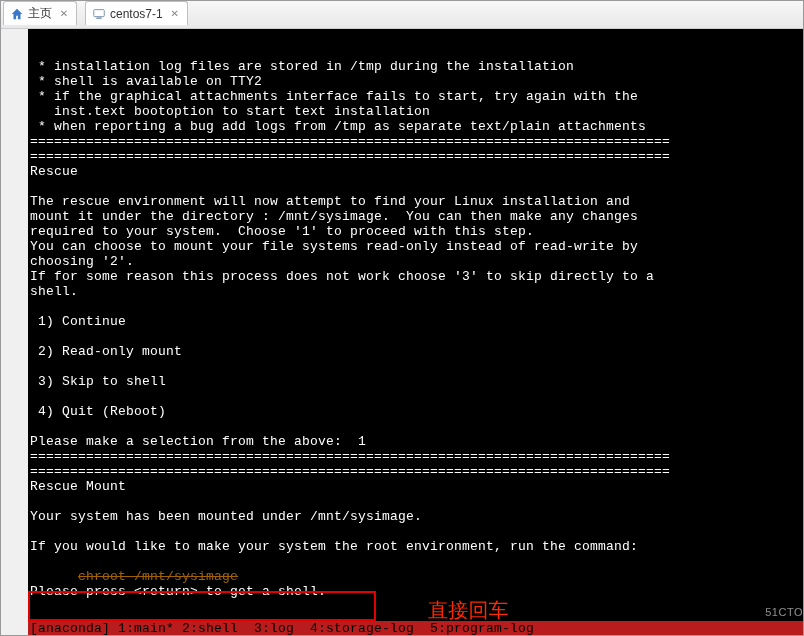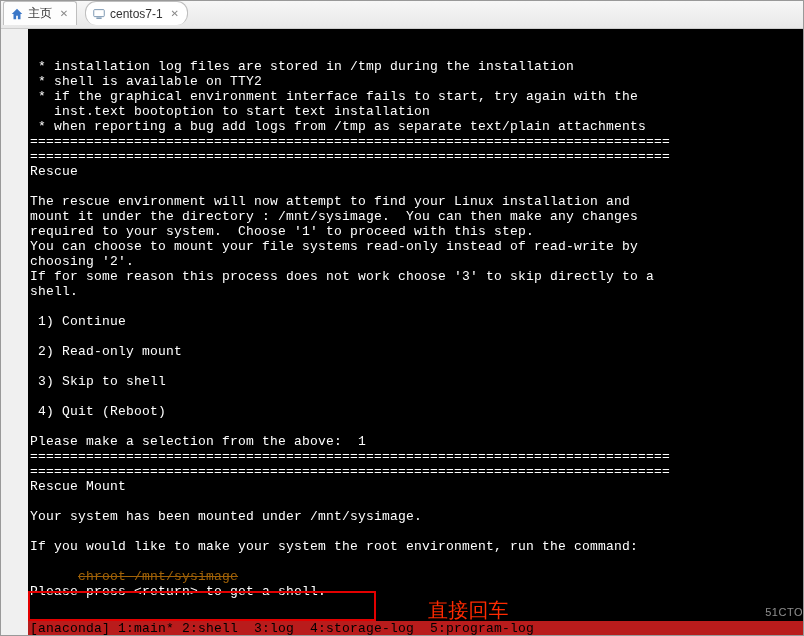--- a/index.html
+++ b/index.html
@@ -29,21 +29,21 @@
     padding: 0 6px 0 6px;
     border: 1px solid #bfbfbf;
     border-bottom: none;
     border-radius: 3px 3px 0 0;
     background: #fdfdfd;
     gap: 4px;
     position: relative;
     font-size: 12px;
     color: #333;
   }
-  .tab.active { background: #ffffff; border-radius: 11px; }
+  .tab.active { background: #ffffff; }
   .tab .icon { width: 14px; height: 14px; display:inline-flex; align-items:center; justify-content:center; }
   .tab .close {
     width: 12px; height: 12px; font-size: 10px; line-height: 10px;
     color: #888; display:inline-flex; align-items:center; justify-content:center;
     margin-left: 2px;
   }
   .terminal {
     position: relative;
     width: 100%;
     height: calc(636px - 28px - 1px);
@@ -119,21 +119,21 @@
     </span>
     <span>centos7-1</span>
     <span class="close">✕</span>
   </div>
 </div>
 
 <div class="terminal">
 <div class="term-body">
  * <span>installation log files are stored in /tmp during the installation</span>
  * <span>shell is available on TTY2</span>
- * <span>if the graphical environment interface fails to start, try again with the</span>
+ * <span>if the graphical attachments interface fails to start, try again with the</span>
    <span>inst.text bootoption to start text installation</span>
  * <span>when reporting a bug add logs from /tmp as separate text/plain attachments</span>
 <span>================================================================================</span>
 <span>================================================================================</span>
 <span>Rescue</span>
 
 <span>The rescue environment will now attempt to find your Linux installation and</span>
 <span>mount it under the directory : /mnt/sysimage.  You can then make any changes</span>
 <span>required to your system.  Choose '1' to proceed with this step.</span>
 <span>You can choose to mount your file systems read-only instead of read-write by</span>

